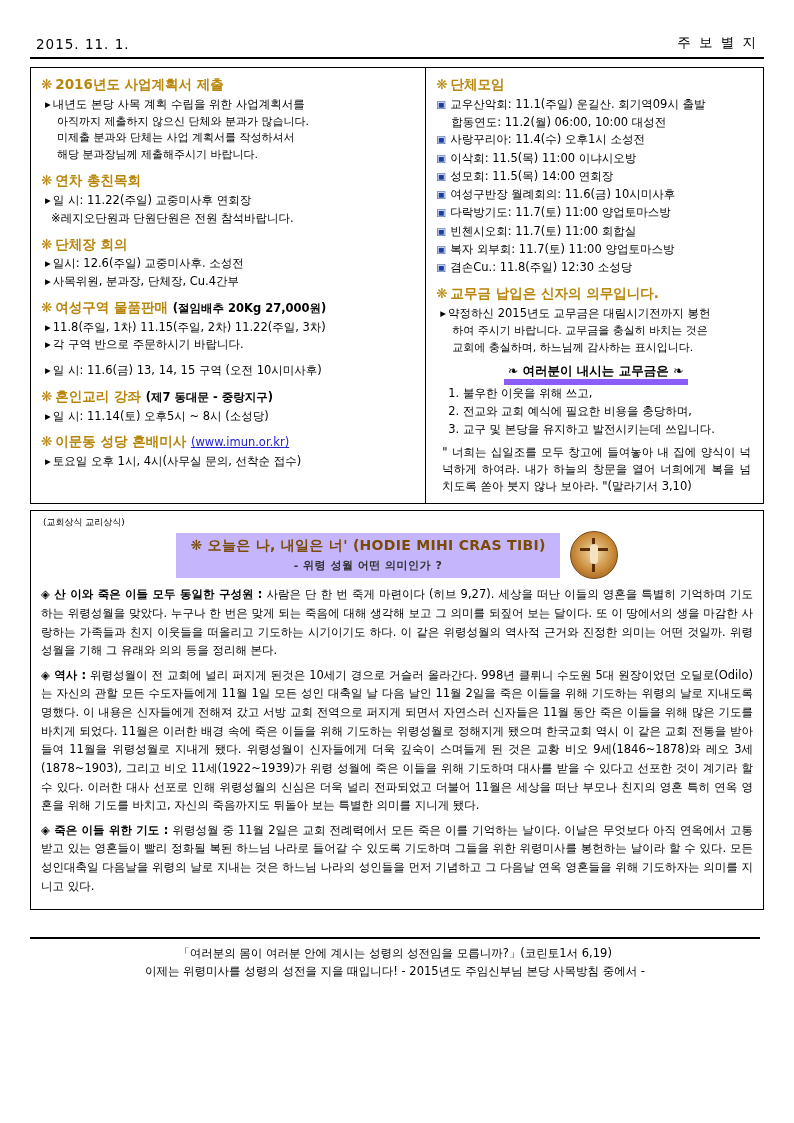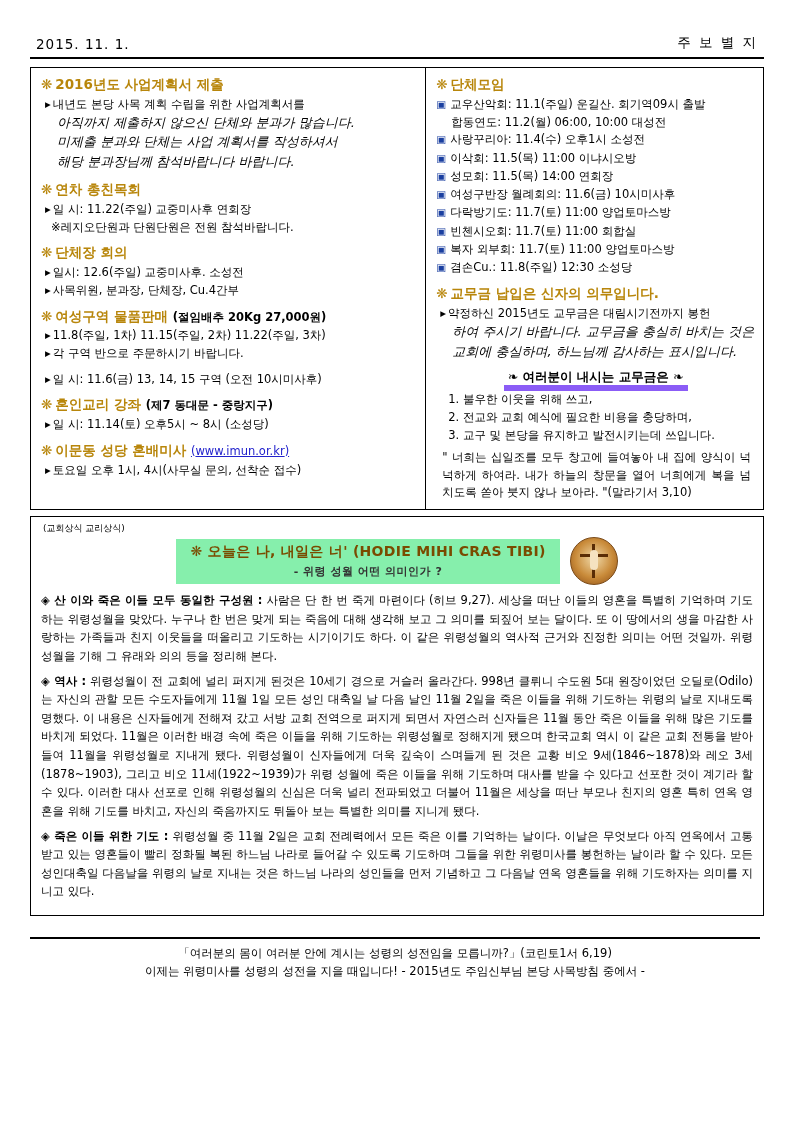--- a/index.html
+++ b/index.html
@@ -75,24 +75,23 @@
   }
   .bullet {
     font-size: 11.5px;
     line-height: 1.45;
     margin: 0 0 1px 4px;
     padding-left: 9px;
     text-indent: -9px;
   }
   .bullet .mk { margin-right: 2px; }
   .cont {
-    font-size: 13px;
+    font-size: 11px;
     line-height: 1.45;
     margin: 0 0 1px 16px;
-    font-style: italic;
   }
   .note {
     font-size: 11.5px;
     line-height: 1.45;
     margin: 0 0 1px 10px;
   }
   
   .ritem {
     font-size: 11.5px;
     line-height: 1.5;
@@ -141,21 +140,21 @@
     margin: 0 0 2px 2px;
   }
   .art-head {
     display: flex;
     align-items: center;
     justify-content: center;
     gap: 10px;
     margin-bottom: 6px;
   }
   .art-banner {
-    background: #86efac;
+    background: #c4b5fd;
     padding: 4px 14px 5px 14px;
     text-align: center;
     flex: 0 1 auto;
   }
   .art-title {
     font-size: 14px;
     font-weight: bold;
     color: #7a4b00;
     letter-spacing: 0.3px;
   }
@@ -226,21 +225,21 @@
 
     <div class="col-left">
 
       <div class="sec">
         <div class="sec-title">
           <span class="star">❋</span><span>2016년도 사업계획서 제출</span>
         </div>
         <div class="bullet"><span class="mk">▸</span><span>내년도 본당 사목 계획 수립을 위한 사업계획서를</span></div>
         <div class="cont">아직까지 제출하지 않으신 단체와 분과가 많습니다.</div>
         <div class="cont">미제출 분과와 단체는 사업 계획서를 작성하셔서</div>
-        <div class="cont">해당 분과장님께 참석바랍니다 바랍니다.</div>
+        <div class="cont">해당 분과장님께 제출해주시기 바랍니다.</div>
       </div>
 
       <div class="sec">
         <div class="sec-title">
           <span class="star">❋</span><span>연차 총친목회</span>
         </div>
         <div class="bullet"><span class="mk">▸</span><span>일  시: 11.22(주일) 교중미사후 연회장</span></div>
         <div class="note">※레지오단원과 단원단원은 전원 참석바랍니다.</div>
       </div>
 

